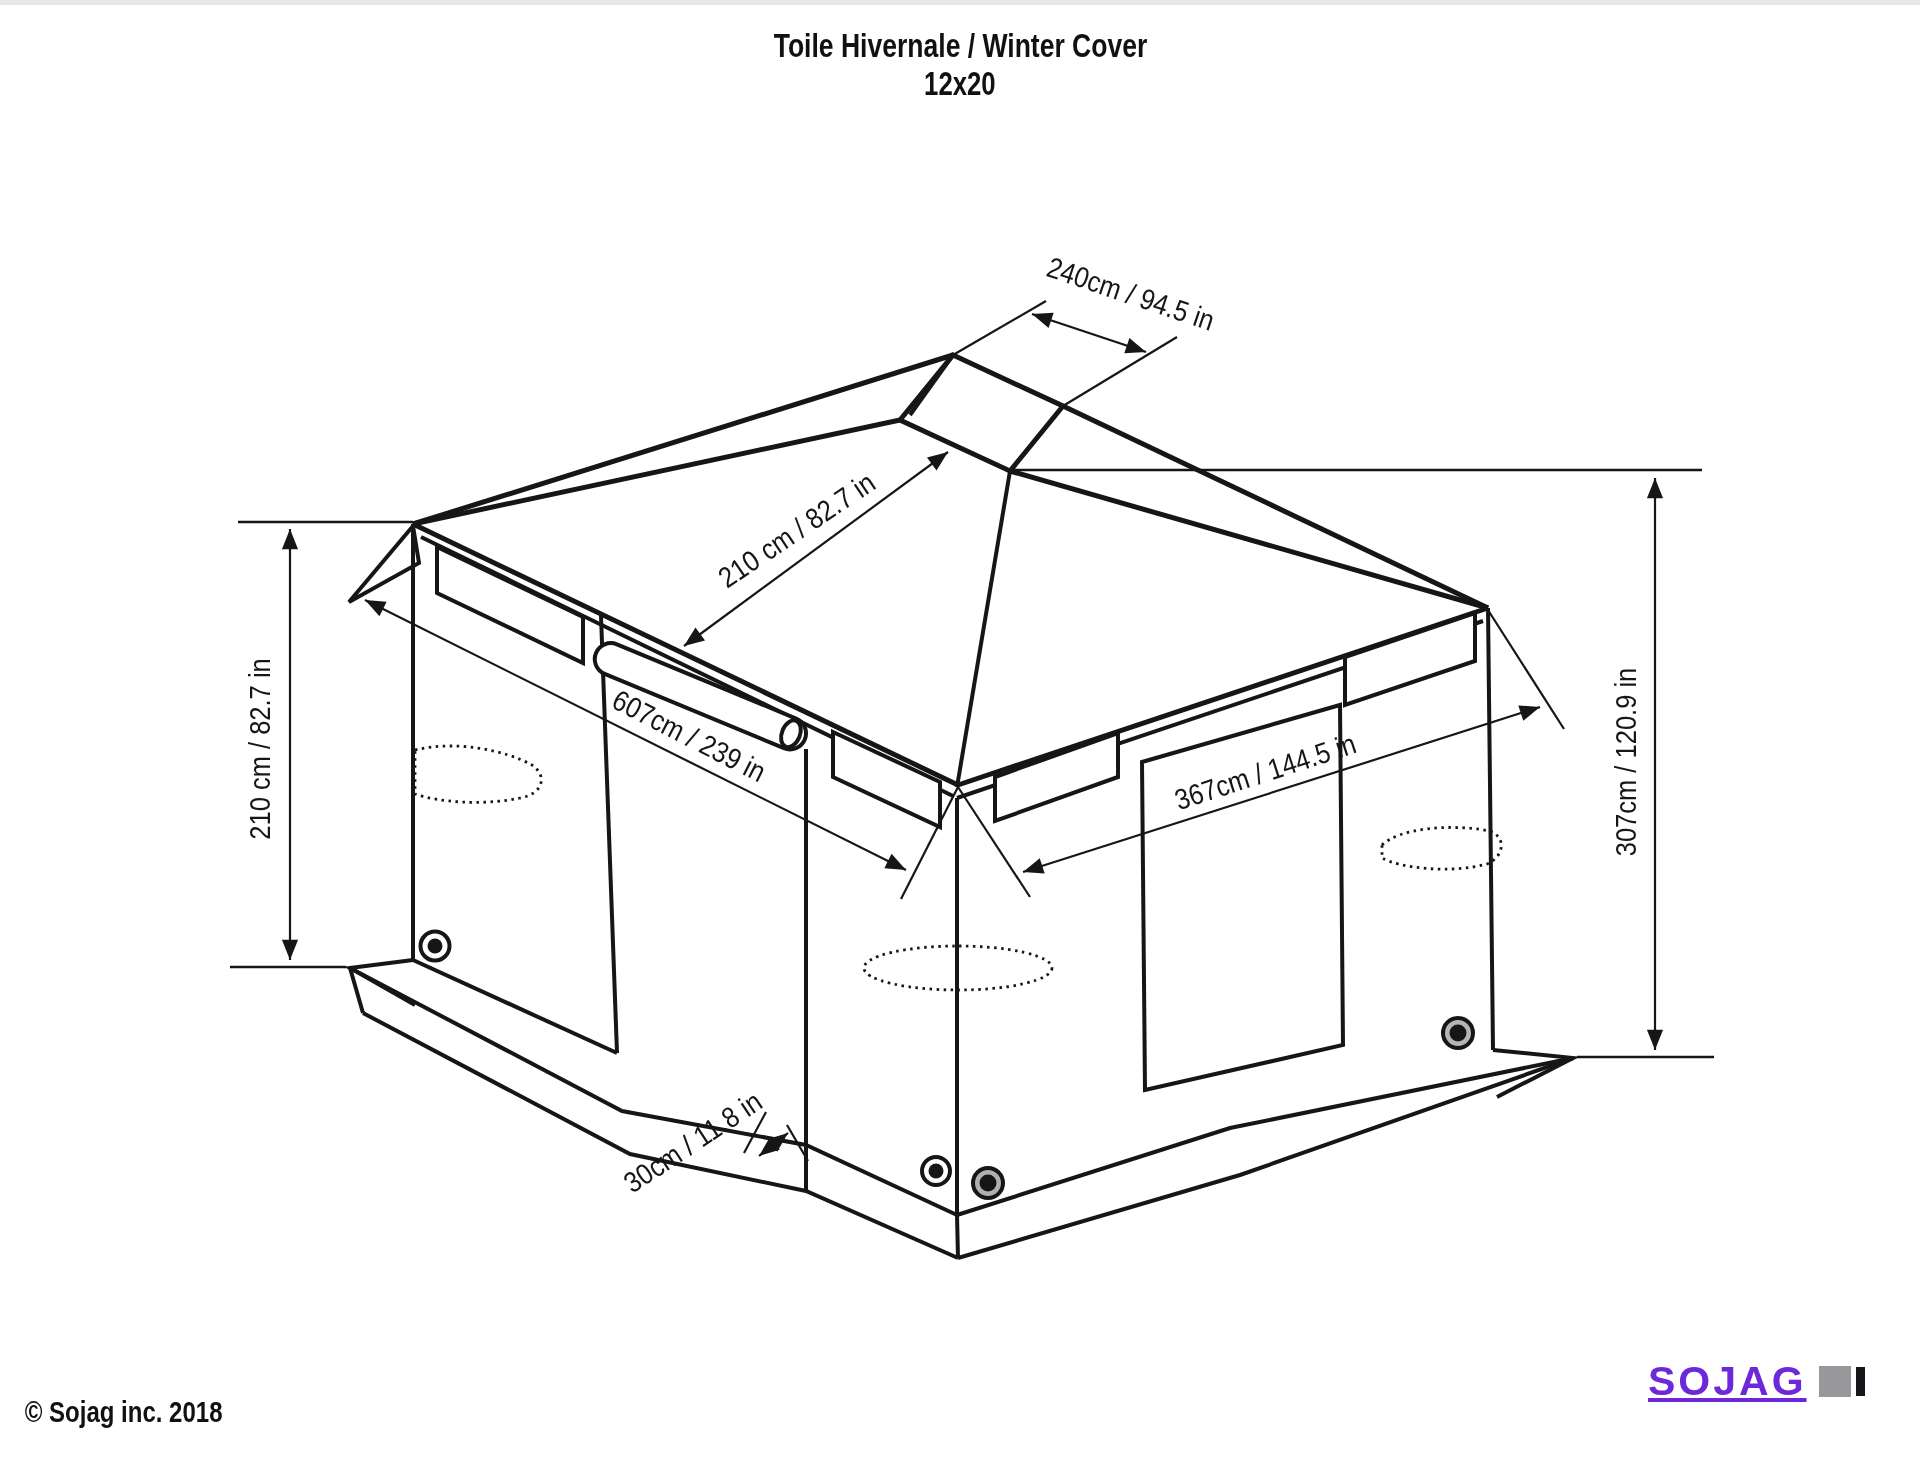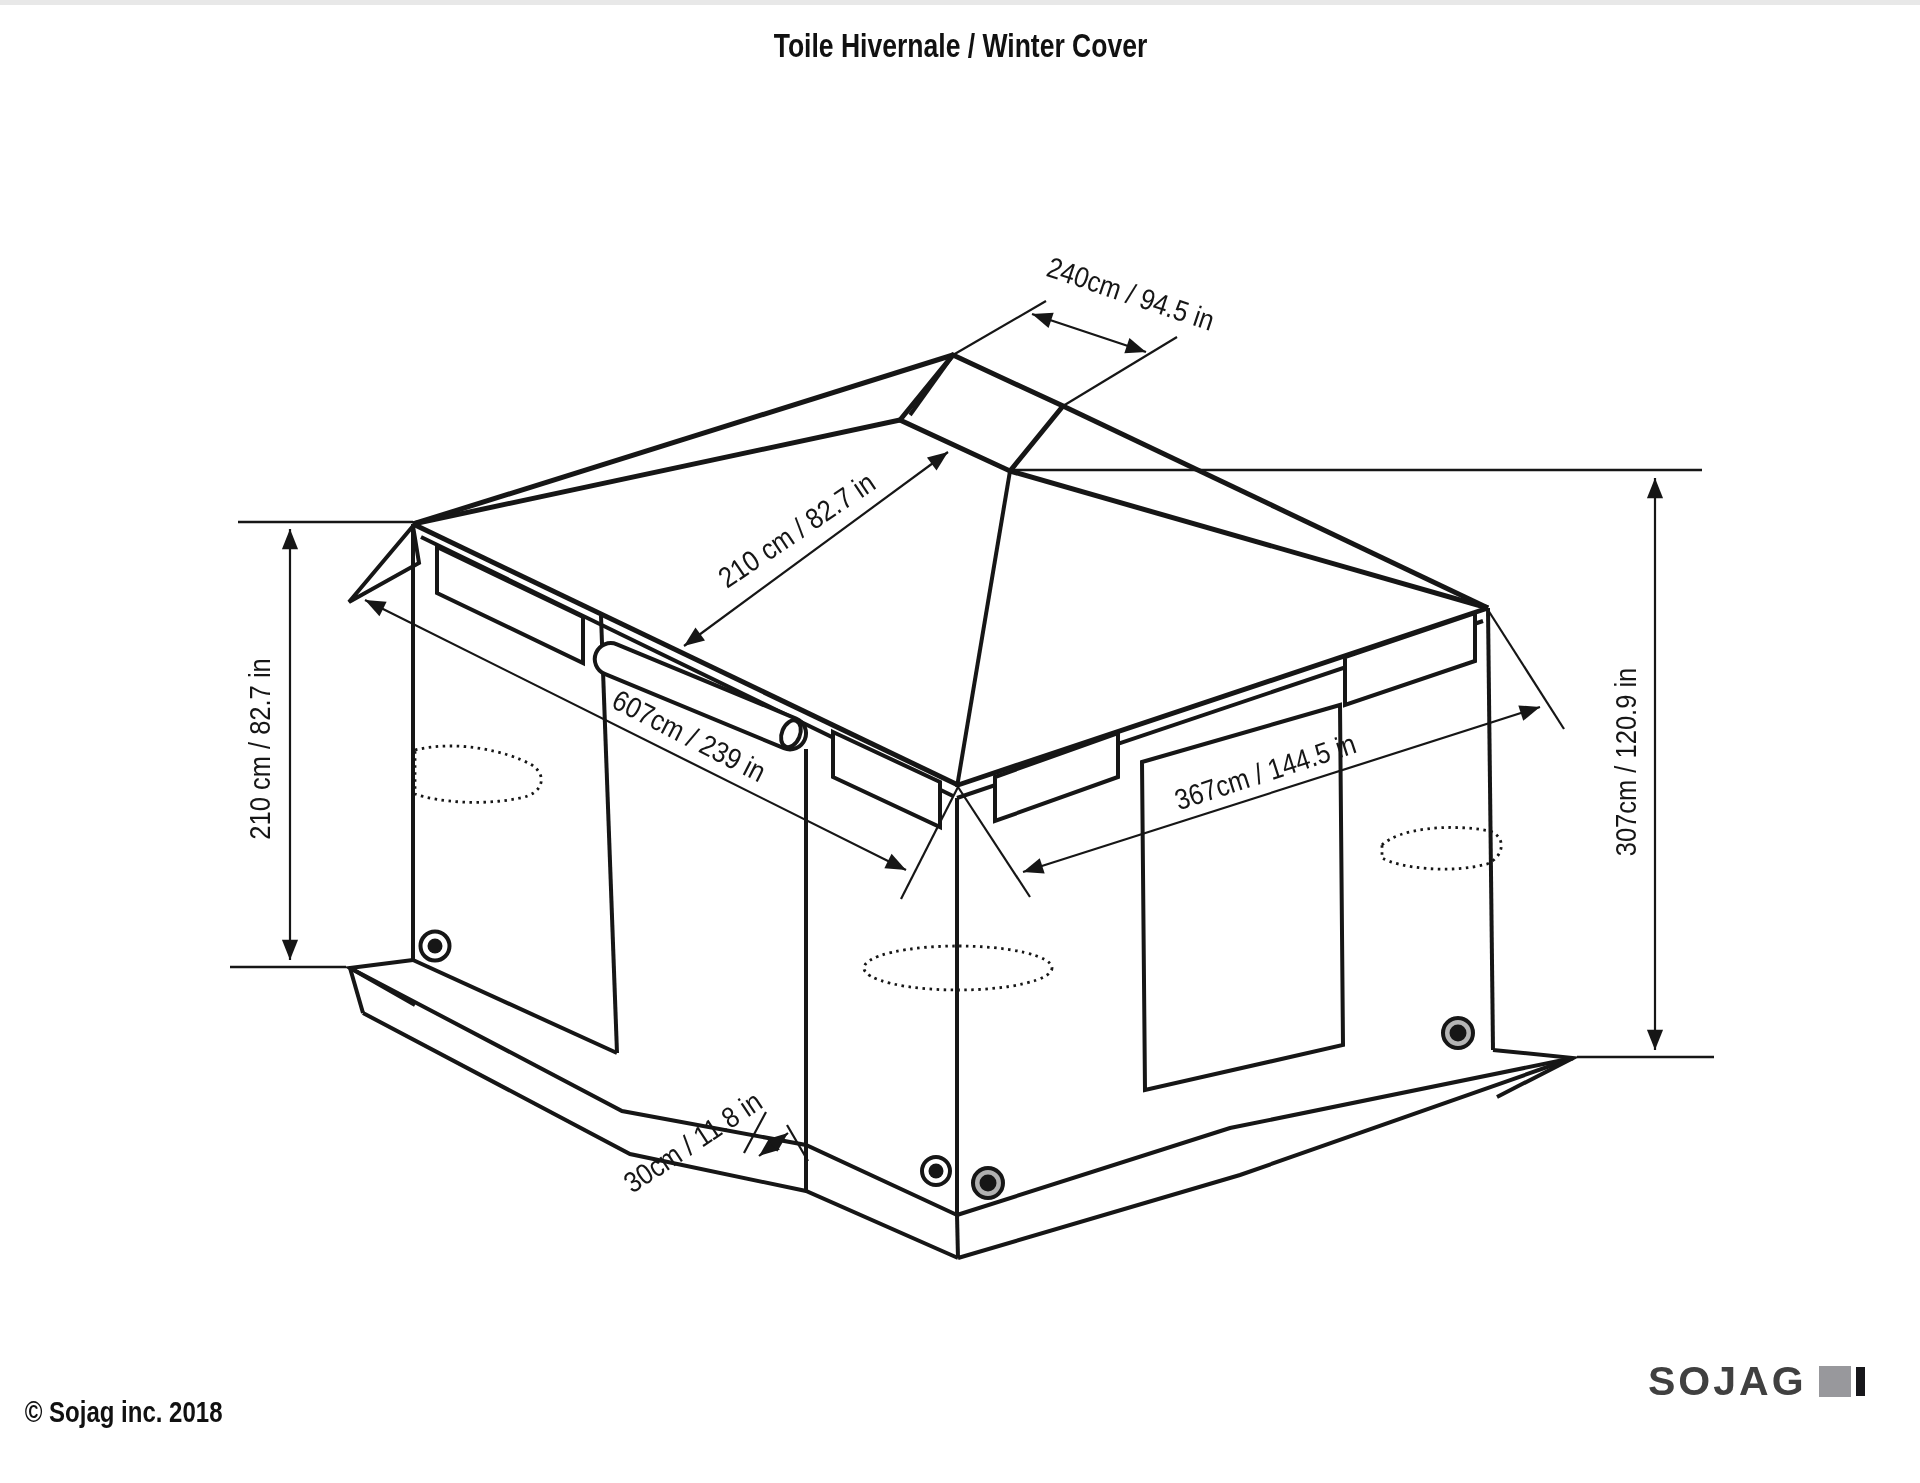--- a/index.html
+++ b/index.html
@@ -57,20 +57,21 @@
     font-size:29px;fill:#161616;
   }
 </style>
 </head>
 <body>
 
 <div class="sheet">
 
   <div class="title-block">
     <div class="line line1"><span>Toile Hivernale / Winter Cover</span></div>
+    <div class="line line2"><span>12x20</span></div>
   </div>
 
   <svg class="drawing-svg" viewBox="0 0 1920 1483">
     <defs>
       <marker id="arr" viewBox="0 0 12 12" refX="11" refY="6" markerWidth="11" markerHeight="11" orient="auto-start-reverse">
         <path d="M1,2 L11,6 L1,10 Z" fill="#161616"></path>
       </marker>
     </defs>
 
     <g>
@@ -213,18 +214,18 @@
       <text class="dim-text" transform="translate(1628,757) rotate(-90) scale(0.88,1)" text-anchor="middle" dominant-baseline="middle">307cm / 120.9 in</text>
       <text class="dim-text" transform="translate(694,1139) rotate(-33.5) scale(0.88,1)" text-anchor="middle" dominant-baseline="middle">30cm / 11.8 in</text>
     </g>
   </svg>
 
   <div class="copyright">
     <span>© Sojag inc. 2018</span>
   </div>
 
   <div class="logo">
-    <span class="logo-word" style="color: #404040;">SOJAG</span>
+    <span class="logo-word" style="color: #6d28d9; text-decoration: underline;">SOJAG</span>
     <span class="logo-sq" style="background: rgb(152, 152, 156);"></span>
     <span class="logo-bar"></span>
   </div>
 
 </div>
 
 </body></html>

